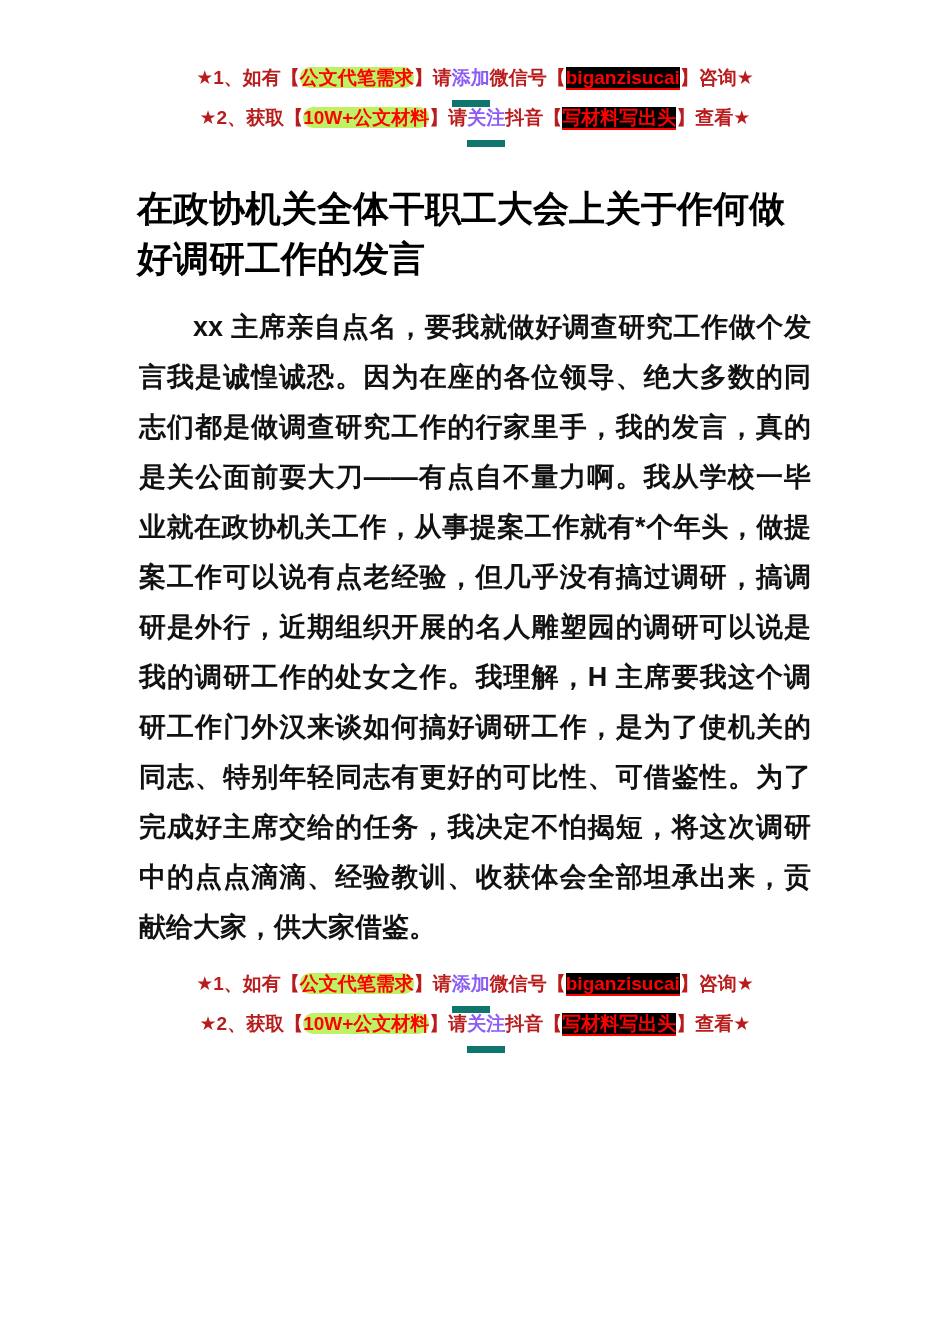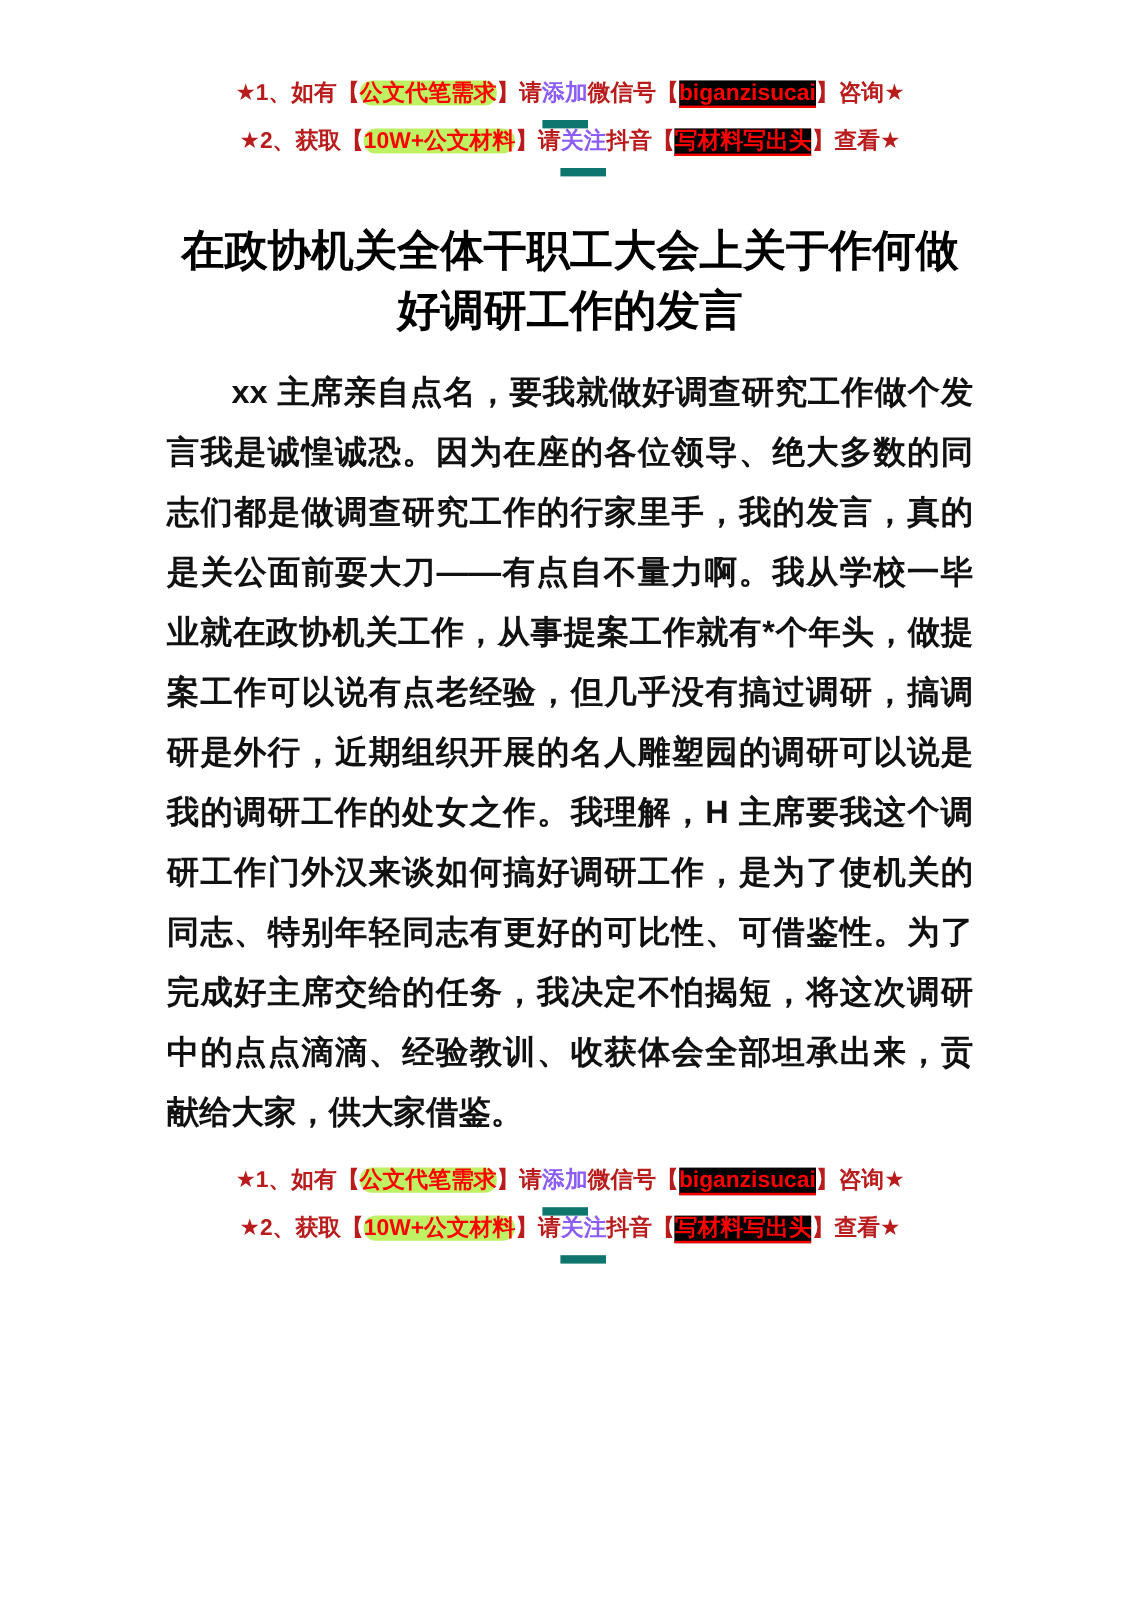--- a/index.html
+++ b/index.html
@@ -49,21 +49,20 @@
     background: #000000;
     border-bottom: 2px solid #ff0000;
   }
   
   .doc-title {
     width: 676px;
     margin: 46px auto 0 auto;
     font-size: 36px;
     line-height: 50px;
     font-weight: bold;
-    text-align: center;
     color: #000000;
     letter-spacing: 0px;
   }
   
   .content {
     width: 672px;
     margin: 0 auto;
   }
   .content p {
     margin: 0;

